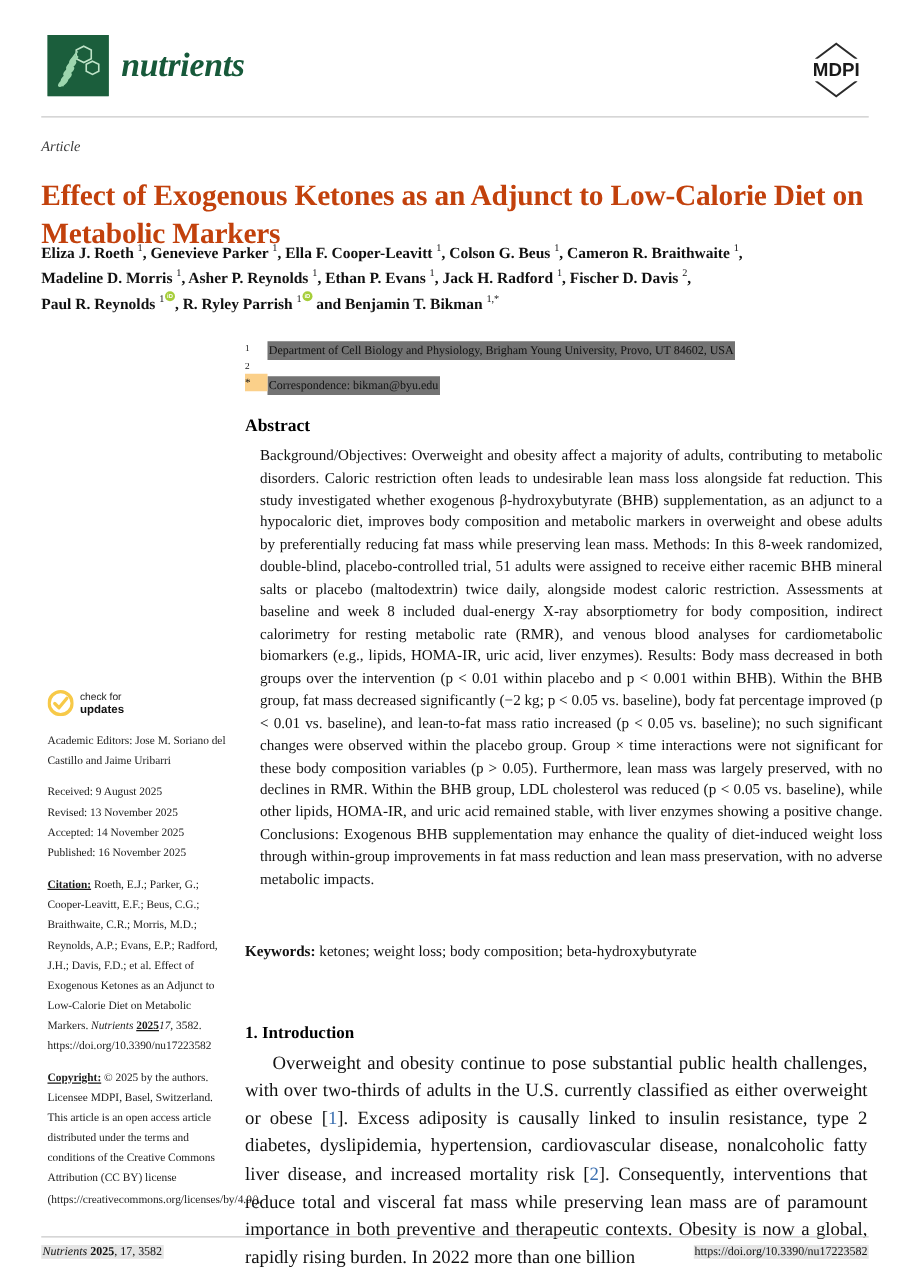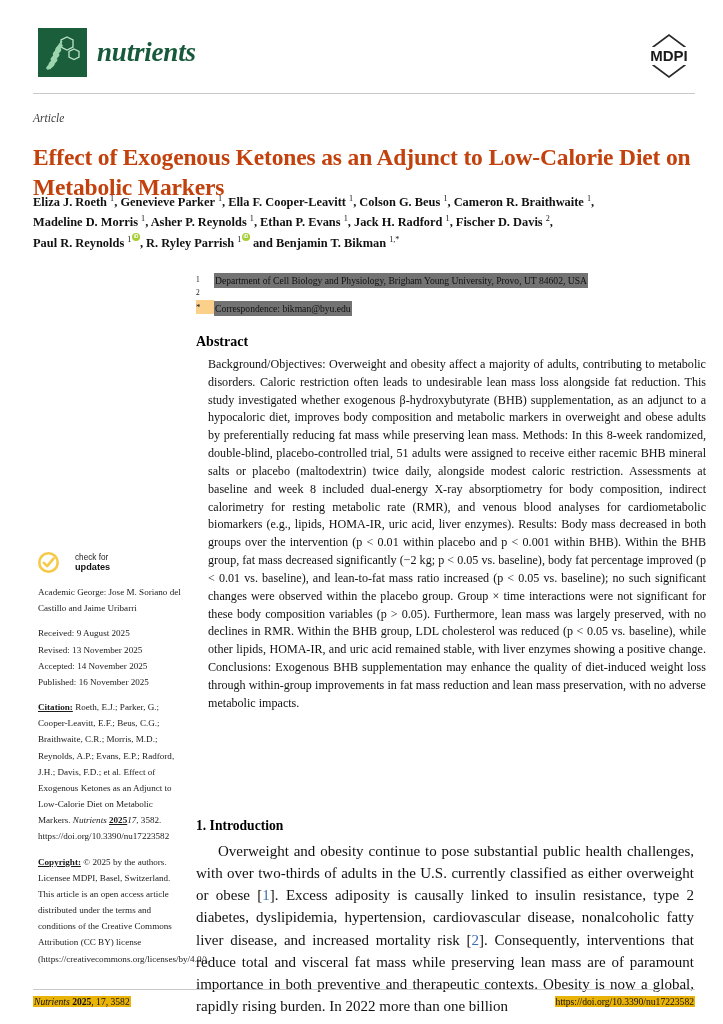--- a/index.html
+++ b/index.html
@@ -214,21 +214,20 @@
   .cfu {
     display: flex;
     align-items: center;
     gap: 5px;
     margin-bottom: 11px;
   }
   .cfu-badge { width: 21px; height: 21px; flex: none; }
   .cfu-lines {
     font-family: "Liberation Sans", sans-serif;
     line-height: 1.12;
-    margin-left: 11px;
   }
   .cfu-l1 { font-size: 8.2px; color: #222; }
   .cfu-l2 { font-size: 9.2px; font-weight: bold; color: #111; }
   .sb-block { margin-bottom: 9px; }
   .sb-block b { font-weight: bold; text-decoration: underline; }
   .sb-block i { font-style: italic; }
   .sb-line { display: block; }
 
   
   .sec-head {
@@ -262,21 +261,21 @@
   .footer {
     position: absolute;
     left: 33px;
     right: 28px;
     top: 996px;
     display: flex;
     justify-content: space-between;
     font-size: 9.6px;
     color: #111;
   }
-  .footer .hl { background: #eab308; padding: 0 1px; }
+  .footer .hl { background: #e5e5e5; padding: 0 1px; }
   .footer i { font-style: italic; }
   .footer b { font-weight: bold; }
 </style>
 </head>
 <body>
 
 <div class="page">
 
   <div class="masthead">
     <div class="brand">
@@ -330,36 +329,40 @@
     </div>
     <div class="aff-row">
       <span class="aff-marker aff-marker-star">*</span>
       <span class="aff-text">Correspondence: bikman@byu.edu</span>
     </div>
   </div>
 
   <div class="abstract-head">Abstract</div>
   <div class="abstract-body">Background/Objectives: Overweight and obesity affect a majority of adults, contributing to metabolic disorders. Caloric restriction often leads to undesirable lean mass loss alongside fat reduction. This study investigated whether exogenous β-hydroxybutyrate (BHB) supplementation, as an adjunct to a hypocaloric diet, improves body composition and metabolic markers in overweight and obese adults by preferentially reducing fat mass while preserving lean mass. Methods: In this 8-week randomized, double-blind, placebo-controlled trial, 51 adults were assigned to receive either racemic BHB mineral salts or placebo (maltodextrin) twice daily, alongside modest caloric restriction. Assessments at baseline and week 8 included dual-energy X-ray absorptiometry for body composition, indirect calorimetry for resting metabolic rate (RMR), and venous blood analyses for cardiometabolic biomarkers (e.g., lipids, HOMA-IR, uric acid, liver enzymes). Results: Body mass decreased in both groups over the intervention (p &lt; 0.01 within placebo and p &lt; 0.001 within BHB). Within the BHB group, fat mass decreased significantly (−2 kg; p &lt; 0.05 vs. baseline), body fat percentage improved (p &lt; 0.01 vs. baseline), and lean-to-fat mass ratio increased (p &lt; 0.05 vs. baseline); no such significant changes were observed within the placebo group. Group × time interactions were not significant for these body composition variables (p &gt; 0.05). Furthermore, lean mass was largely preserved, with no declines in RMR. Within the BHB group, LDL cholesterol was reduced (p &lt; 0.05 vs. baseline), while other lipids, HOMA-IR, and uric acid remained stable, with liver enzymes showing a positive change. Conclusions: Exogenous BHB supplementation may enhance the quality of diet-induced weight loss through within-group improvements in fat mass reduction and lean mass preservation, with no adverse metabolic impacts.</div>
 
+  <div class="keywords">
+    <b>Keywords:</b>
+    <span>ketones; weight loss; body composition; beta-hydroxybutyrate</span>
+  </div>
 
   <div class="sidebar">
     <div class="cfu">
       <span class="cfu-badge">
         <svg width="21" height="21" viewBox="0 0 21 21" aria-hidden="true">
           <circle cx="10.5" cy="10.5" r="9.2" fill="none" stroke="#f7c948" stroke-width="2.6"></circle>
           <path d="M5.8 10.8 L9.2 14.2 L15.5 6.6" fill="none" stroke="#f7c948" stroke-width="2.6" stroke-linecap="round" stroke-linejoin="round"></path>
         </svg>
       </span>
       <span class="cfu-lines">
         <span class="cfu-l1">check for</span><br>
         <span class="cfu-l2">updates</span>
       </span>
     </div>
 
-    <div class="sb-block">Academic George: Jose M. Soriano del Castillo and Jaime Uribarri</div>
+    <div class="sb-block">Academic Editors: Jose M. Soriano del Castillo and Jaime Uribarri</div>
 
     <div class="sb-block">
       <span class="sb-line">Received: 9 August 2025</span>
       <span class="sb-line">Revised: 13 November 2025</span>
       <span class="sb-line">Accepted: 14 November 2025</span>
       <span class="sb-line">Published: 16 November 2025</span>
     </div>
 
     <div class="sb-block">
       <b>Citation:</b>

